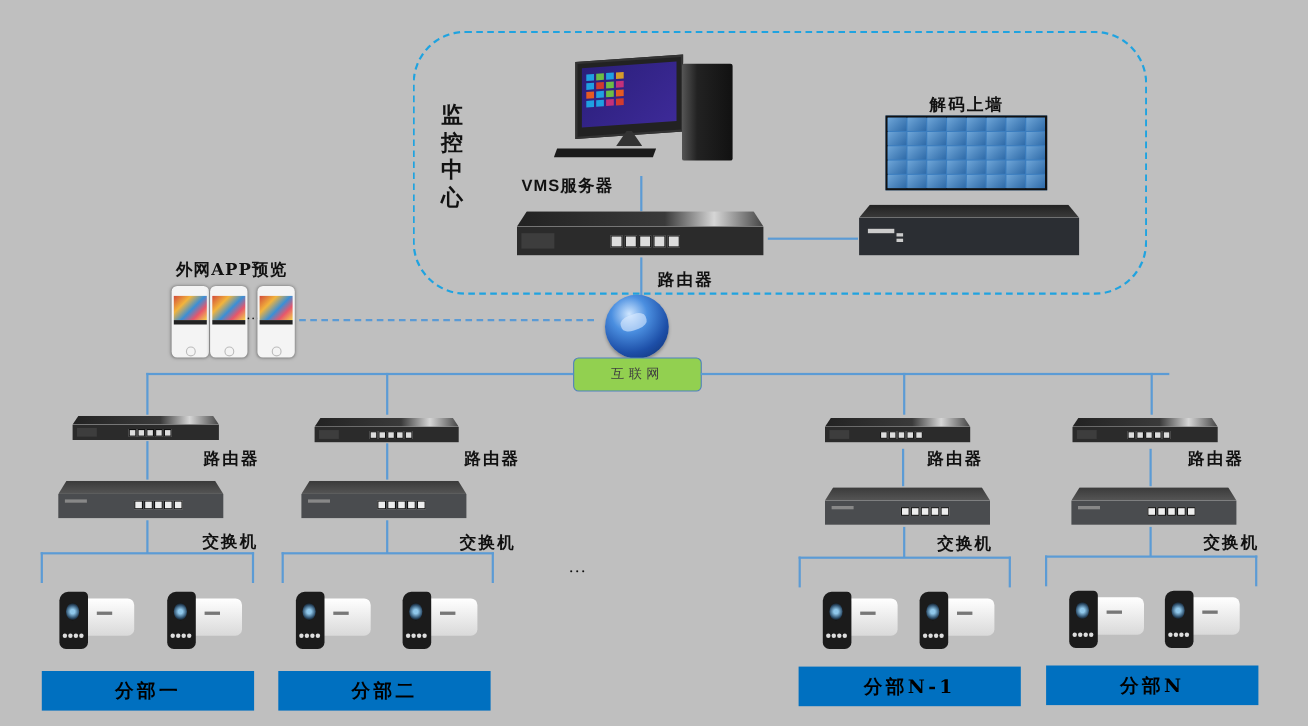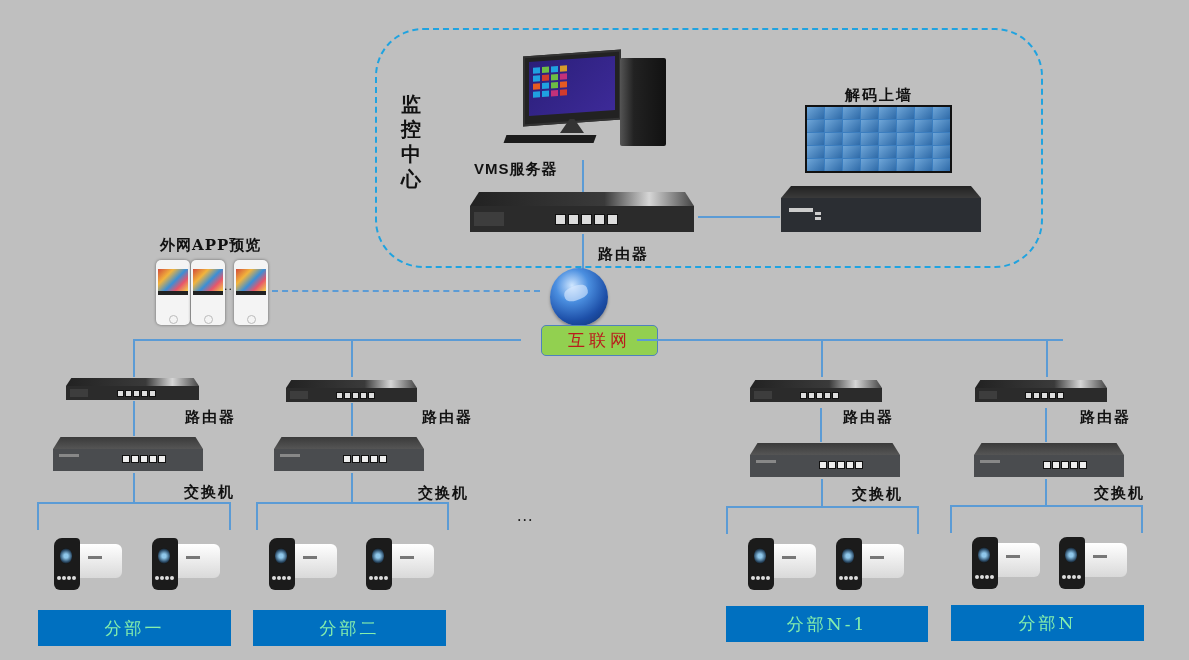--- a/index.html
+++ b/index.html
@@ -37,38 +37,38 @@
   .cam { position:absolute; width:72px; height:56px; }
   .cam .body { position:absolute; left:18px; top:8px; width:52px; height:34px; background:linear-gradient(180deg,#fff,#d9d9d9);
      border-radius:3px 6px 6px 3px; }
   .cam .body .logo { position:absolute; left:18px; top:12px; width:14px; height:3px; background:#777; }
   .cam .head { position:absolute; left:2px; top:2px; width:26px; height:52px; background:#1b1b1b; border-radius:8px 4px 6px 6px; }
   .cam .lens { position:absolute; left:6px; top:10px; width:12px; height:16px; border-radius:50%;
      background:radial-gradient(circle,#8fc7ea 20%,#2a4a66 60%,#111 80%); }
   .cam .leds { position:absolute; left:3px; top:38px; display:flex; gap:1px; }
   .cam .leds i { width:4px; height:4px; background:#ddd; border-radius:50%; display:block; }
   
-  .branch { position:absolute; height:36px; background:#0070c0; color:#86efac; font-size:17px; font-weight:normal;
+  .branch { position:absolute; height:36px; background:#0070c0; color:#000000; font-size:17px; font-weight:bold;
      display:flex; align-items:center; justify-content:center; letter-spacing:3px; }
   
   .phone { position:absolute; width:34px; height:65px; background:#f4f4f4; border-radius:5px;
      box-shadow:0 0 3px #666; }
   .phone .scr { position:absolute; left:2px; top:9px; width:30px; height:22px;
      background:linear-gradient(135deg,#d24b3a,#f2b43c 30%,#3b8fd6 55%,#e7566b 75%,#f3d34a); }
   .phone .bar { position:absolute; left:2px; top:31px; width:30px; height:4px; background:#222; }
   .phone .home { position:absolute; left:13px; top:55px; width:7px; height:7px; border:1px solid #bbb; border-radius:50%; }
   
   .globe { position:absolute; left:550px; top:268px; width:58px; height:58px; border-radius:50%;
      background:radial-gradient(circle at 38% 30%, #cfe6ff 0%, #4b8fe0 30%, #1d4fa8 65%, #0c2a66 100%);
      box-shadow:0 2px 3px rgba(0,0,0,.3); }
   .globe::after { content:""; position:absolute; left:14px; top:18px; width:24px; height:14px; border-radius:40%;
      background:rgba(220,235,255,.6); transform:rotate(-20deg); }
   .internet { position:absolute; left:521px; top:325px; width:115px; height:29px; background:#92d050;
-     border:1px solid #4f81bd; border-radius:5px; color:#b91c1c; font-size:17px; display:flex; align-items:center;
-     justify-content:center; letter-spacing:4px;margin-left:20px; }
+     border:1px solid #4f81bd; border-radius:5px; color:#404040; font-size:12px; display:flex; align-items:center;
+     justify-content:center; letter-spacing:4px; }
   
   .pc-monitor { position:absolute; left:523px; top:53px; width:94px; height:66px; background:#222; transform:skewY(-4deg);
      border:2px solid #333; }
   .pc-monitor .scr { position:absolute; left:4px; top:4px; right:4px; bottom:8px; background:linear-gradient(135deg,#2b1f7a,#3d2a98); }
   .pc-monitor .tiles { position:absolute; left:8px; top:10px; display:grid; grid-template-columns:repeat(4,7px); gap:2px; }
   .pc-monitor .tiles i { width:7px; height:6px; display:block; }
   .pc-stand { position:absolute; left:560px; top:119px; width:24px; height:14px; background:#333;
      clip-path:polygon(40% 0,60% 0,100% 100%,0 100%); }
   .pc-kbd { position:absolute; left:505px; top:135px; width:90px; height:8px; background:#1b1b1b; transform:skewX(-20deg); }
   .pc-tower { position:absolute; left:620px; top:58px; width:46px; height:88px; background:linear-gradient(90deg,#555,#222 30%,#111);

